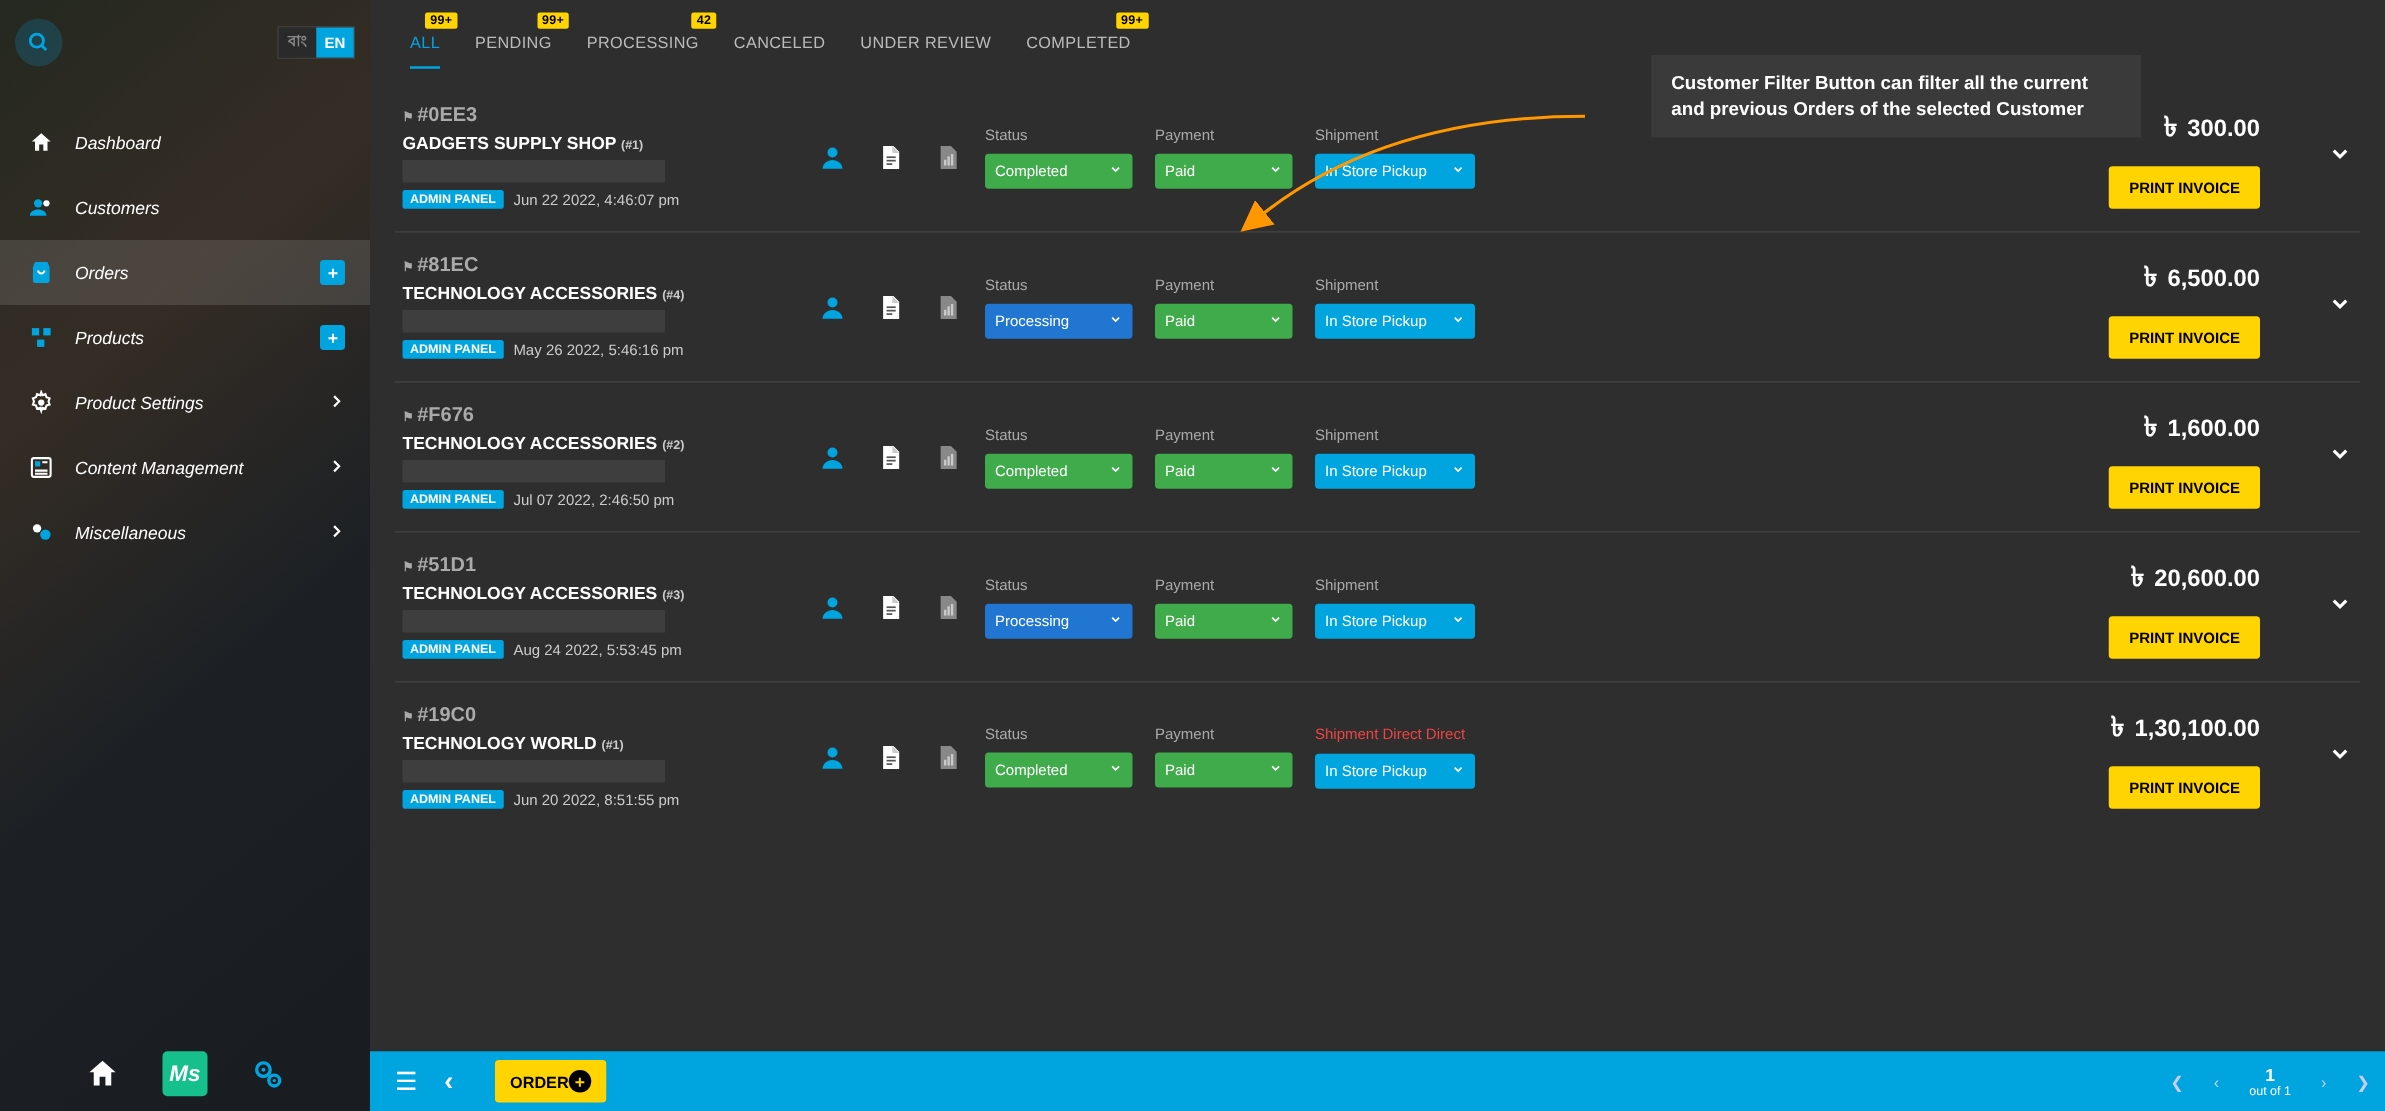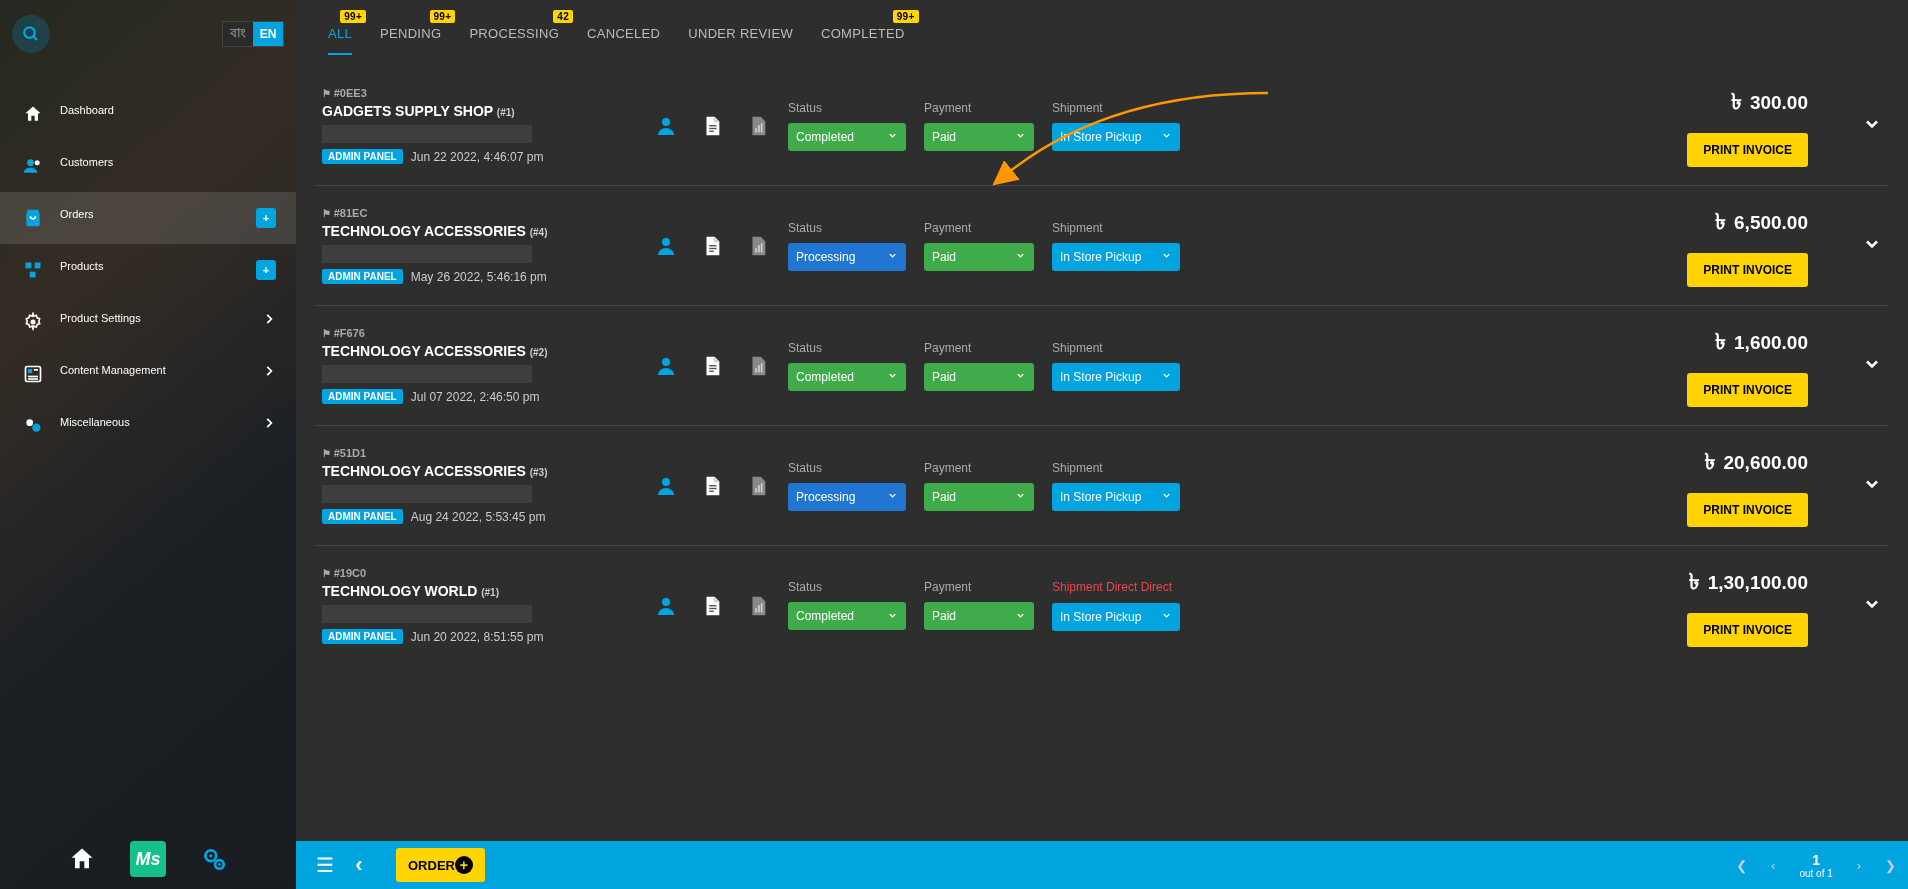--- a/index.html
+++ b/index.html
@@ -7,21 +7,21 @@
 
 
 .sidebar { position:absolute; left:0; top:0; width:296px; height:100%; background:linear-gradient(rgba(24,24,24,0.75),rgba(24,24,24,0.75)), linear-gradient(140deg,#4a5a3a,#8a6a4a 30%,#2a3a4a 60%,#1a2a3a); }
 .sidebar-top { display:flex; align-items:center; justify-content:space-between; padding:15px 12px 10px; }
 .search-circle { width:38px; height:38px; border-radius:50%; background:rgba(0,165,224,0.2); display:flex; align-items:center; justify-content:center; color:#00a5e0; }
 .lang { display:flex; border:1px solid #444; }
 .lang span { width:30px; height:24px; display:flex; align-items:center; justify-content:center; font-size:12px; font-weight:bold; }
 .lang .bn { background:#2a2a2a; color:#888; }
 .lang .en { background:#00a5e0; color:#fff; }
 .nav-list { margin-top:25px; }
-.nav-item { display:flex; padding:16px 20px; font-size:11px; cursor:pointer; color:#fff; position:relative; }
+.nav-item { display:flex; align-items:center; padding:16px 20px; font-size:14px; cursor:pointer; color:#fff; position:relative;font-style:italic; }
 .nav-item.active { background:rgba(255,255,255,0.12); }
 .nav-item .nav-icon { width:26px; margin-right:14px; display:flex; align-items:center; justify-content:center; }
 .nav-item .chev { margin-left:auto; color:#fff; }
 .nav-item .plus-badge { margin-left:auto; width:20px; height:20px; background:#00a5e0; border-radius:3px; display:flex; align-items:center; justify-content:center; color:#fff; font-weight:bold; }
 .sidebar-bottom { position:absolute; bottom:12px; left:0; width:100%; display:flex; gap:30px; justify-content:center; }
 .sb-btn { width:36px; height:36px; display:flex; align-items:center; justify-content:center; }
 .ms-badge { background:#15c08d; color:#fff; font-weight:bold; font-style:italic; font-size:18px; width:36px; height:36px; display:flex; align-items:center; justify-content:center; border-radius:4px; }
 
 
 .main { position:absolute; left:296px; top:0; right:0; bottom:48px; background:#2e2e2e; display:flex; flex-direction:column; }
@@ -37,21 +37,21 @@
 
 .tabs { display:flex; gap:28px; padding:26px 32px 10px; border-bottom:1px solid rgba(255,255,255,0); }
 .tab { position:relative; font-size:13px; letter-spacing:0.3px; color:#bbb; padding-bottom:12px; cursor:pointer; }
 .tab.active { color:#00a5e0; border-bottom:2px solid #00a5e0; }
 .tab .badge { position:absolute; top:-16px; right:-14px; background:#ffd400; color:#000; font-size:10px; font-weight:bold; padding:1px 4px; border-radius:2px; }
 
 .orders { flex:1; overflow-y:auto; padding:0 20px; }
 .order { display:flex; align-items:center; padding:18px 0; border-bottom:1px solid #444; }
 .order:last-child { border-bottom:none; }
 .o-left { width:320px; padding-left:6px; }
-.oid { font-size:11px; color:#aaa; font-weight:bold; }
+.oid { font-size:16px; color:#aaa; font-weight:bold; }
 .oid::before { content:"⚑ "; font-size:10px; }
 .ocust { font-size:14px; font-weight:bold; margin-top:4px; }
 .ocust .num { font-size:10px; font-weight:bold; color:#ccc; }
 .ophone { margin-top:6px; height:18px; width:210px; background:#3e3e3e; }
 .orow2 { margin-top:6px; display:flex; align-items:center; gap:8px; }
 .admin-badge { background:#00a5e0; color:#fff; font-size:10px; font-weight:bold; padding:2px 6px; border-radius:2px; }
 .odate { font-size:12px; color:#ccc; }
 
 .o-icons { display:flex; gap:22px; margin:0 18px; }
 .o-icons .ico { width:24px; height:24px; display:flex; align-items:center; justify-content:center; cursor:pointer; }
@@ -600,20 +600,21 @@
             </div>
         <button class="print-btn">PRINT INVOICE</button>
       </div>
       <span class="expand"><svg width="20" height="20" viewBox="0 0 24 24" fill="none" stroke="#fff" stroke-width="3">
               <path d="M6 9l6 6 6-6"></path>
             </svg></span>
     </div>
       </div>
     </div>
 
+  <div class="tooltip">Customer Filter Button can filter all the current and previous Orders of the selected Customer</div>
   <svg class="arrow-svg" width="290" height="100">
     <defs>
         <marker id="ah" markerWidth="10" markerHeight="10" refX="2" refY="5" orient="auto">
           <path d="M0 0L10 5L0 10z" fill="#ff9800"></path>
         </marker>
       </defs>
     <path d="M280 5 Q120 5 20 85" stroke="#ff9800" stroke-width="2.5" fill="none" marker-end="url(#ah)"></path>
   </svg>
 </div>
 

